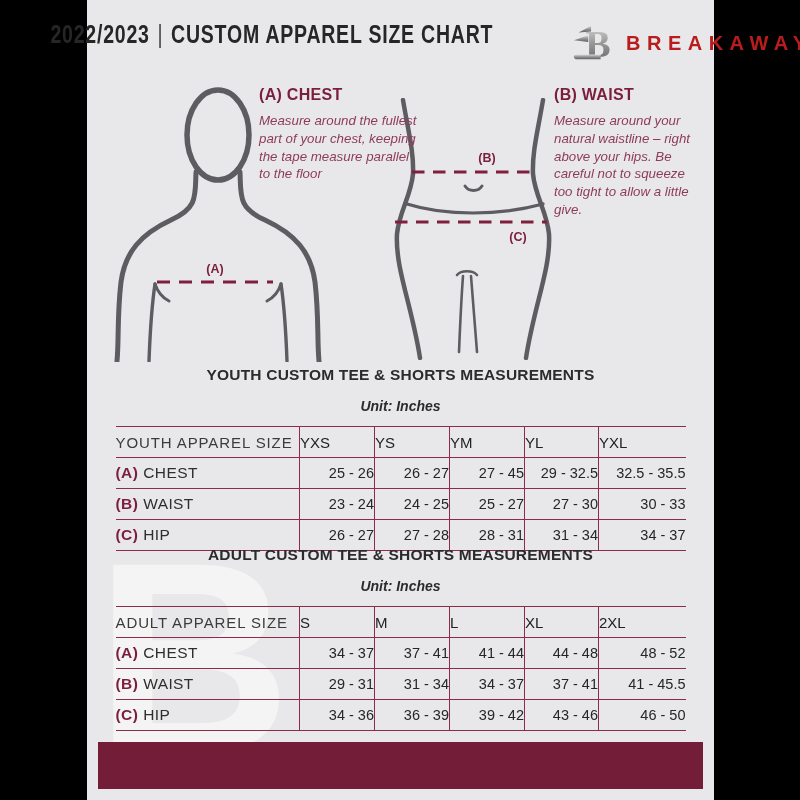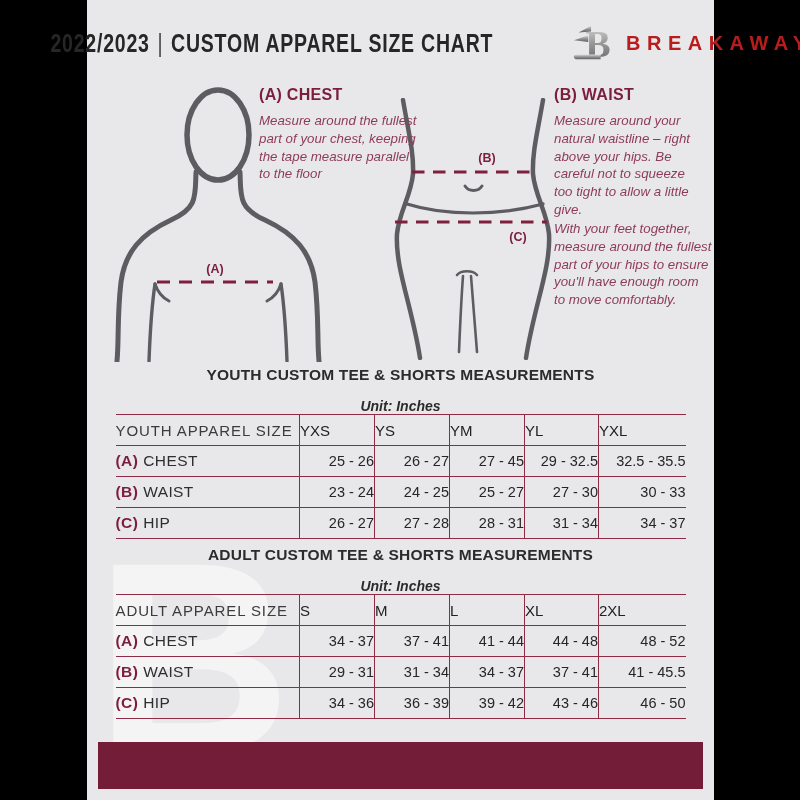--- a/index.html
+++ b/index.html
@@ -10,21 +10,21 @@
     --maroon-body:#8e3b57;
     --dark:#2a2a2a;
     --gray:#5d5d61;
   }
   *{box-sizing:border-box;margin:0;padding:0}
   html,body{width:800px;height:800px}
   body{background:#000;position:relative;font-family:"Liberation Sans",sans-serif;overflow:hidden}
   .doc{position:absolute;left:87px;top:0;width:627px;height:800px;background:var(--bg)}
 
   
-  .header{position:absolute;top:20px;left:0;width:627px;height:46px;display:flex;align-items:center;justify-content:center;gap:16px}
+  .header{position:absolute;top:20px;left:0;width:627px;height:46px;display:flex;justify-content:center;gap:16px}
   .hdr-title{display:inline-block;transform:scaleX(.78);transform-origin:center;white-space:nowrap;
     font-weight:bold;font-size:25px;color:#262626;letter-spacing:1px}
   .hdr-divider{font-weight:normal;color:#444;padding:0 10px}
   .brand-wrap{display:flex;align-items:center;gap:12px}
   .brand-text{font-weight:bold;font-size:20px;letter-spacing:6.5px;color:#b91c1c}
 
   
   .sec{position:absolute}
   .sec .sec-h{font-size:16px;font-weight:bold;color:var(--maroon-head);margin-bottom:8px;letter-spacing:.3px}
   .sec .sec-p{font-size:13.3px;font-style:italic;color:var(--maroon-body);line-height:1.34}
@@ -34,21 +34,21 @@
   .svg-upper{position:absolute;left:16px;top:84px}
   .svg-lower{position:absolute;left:300px;top:98px}
   .marker-label{font-weight:bold;font-size:12.5px;fill:var(--maroon-head);font-family:"Liberation Sans",sans-serif}
 
   
   .tbl-section{position:absolute;left:0;width:627px;text-align:center;z-index:2}
   .sect-youth{top:366px}
   .sect-adult{top:546px}
   .tbl-title{font-size:15.5px;font-weight:bold;color:#2b2b2b;letter-spacing:.2px}
   .tbl-unit{font-size:14px;font-style:italic;font-weight:bold;color:#2b2b2b;margin-top:14px}
-  table.size-table{border-collapse:collapse;margin:0 auto 0;width:570px;table-layout:fixed;background:transparent}
+  table.size-table{border-collapse:collapse;margin:12px auto 0;width:570px;table-layout:fixed;background:transparent}
   table.size-table tr{height:31px}
   table.size-table th,table.size-table td{
     border-top:1.6px solid var(--line);
     border-bottom:1.6px solid var(--line);
     font-weight:normal;vertical-align:middle;padding:0}
   table.size-table th:not(:first-child),table.size-table td:not(:first-child){border-left:1.5px solid var(--line)}
   th.lead-col{text-align:left;padding-left:14px;font-size:15px;color:#3b3b3b;letter-spacing:.9px}
   th.size-hdr{font-size:15px;font-weight:bold;color:#222;text-align:left}
   td.row-label{text-align:left;padding-left:14px;font-size:15.5px;color:#2e2e2e;letter-spacing:.4px}
   td.row-label .pfx{font-weight:bold;color:var(--maroon-head);margin-right:5px}
@@ -116,21 +116,20 @@
 
   <div class="sec sec-chest">
     <div class="sec-h">(A) CHEST</div>
     <div class="sec-p">Measure around the fullest part of your chest, keeping the tape measure parallel to the floor</div>
   </div>
   <div class="sec sec-waist">
     <div class="sec-h">(B) WAIST</div>
     <div class="sec-p">Measure around your natural waistline – right above your hips. Be careful not to squeeze too tight to allow a little give.</div>
   </div>
   <div class="sec sec-hips">
-    <div class="sec-p">With your feet together, measure around the fullest part of your hips to ensure you'll have enough room to move comfortably.</div>
   </div>
 
   <div class="watermark">B</div>
 
   <div class="tbl-section sect-youth">
     <div class="tbl-title">YOUTH CUSTOM TEE &amp; SHORTS MEASUREMENTS</div>
     <div class="tbl-unit">Unit: Inches</div>
     <table class="size-table">
         <colgroup>
           <col style="width: 184px;">

